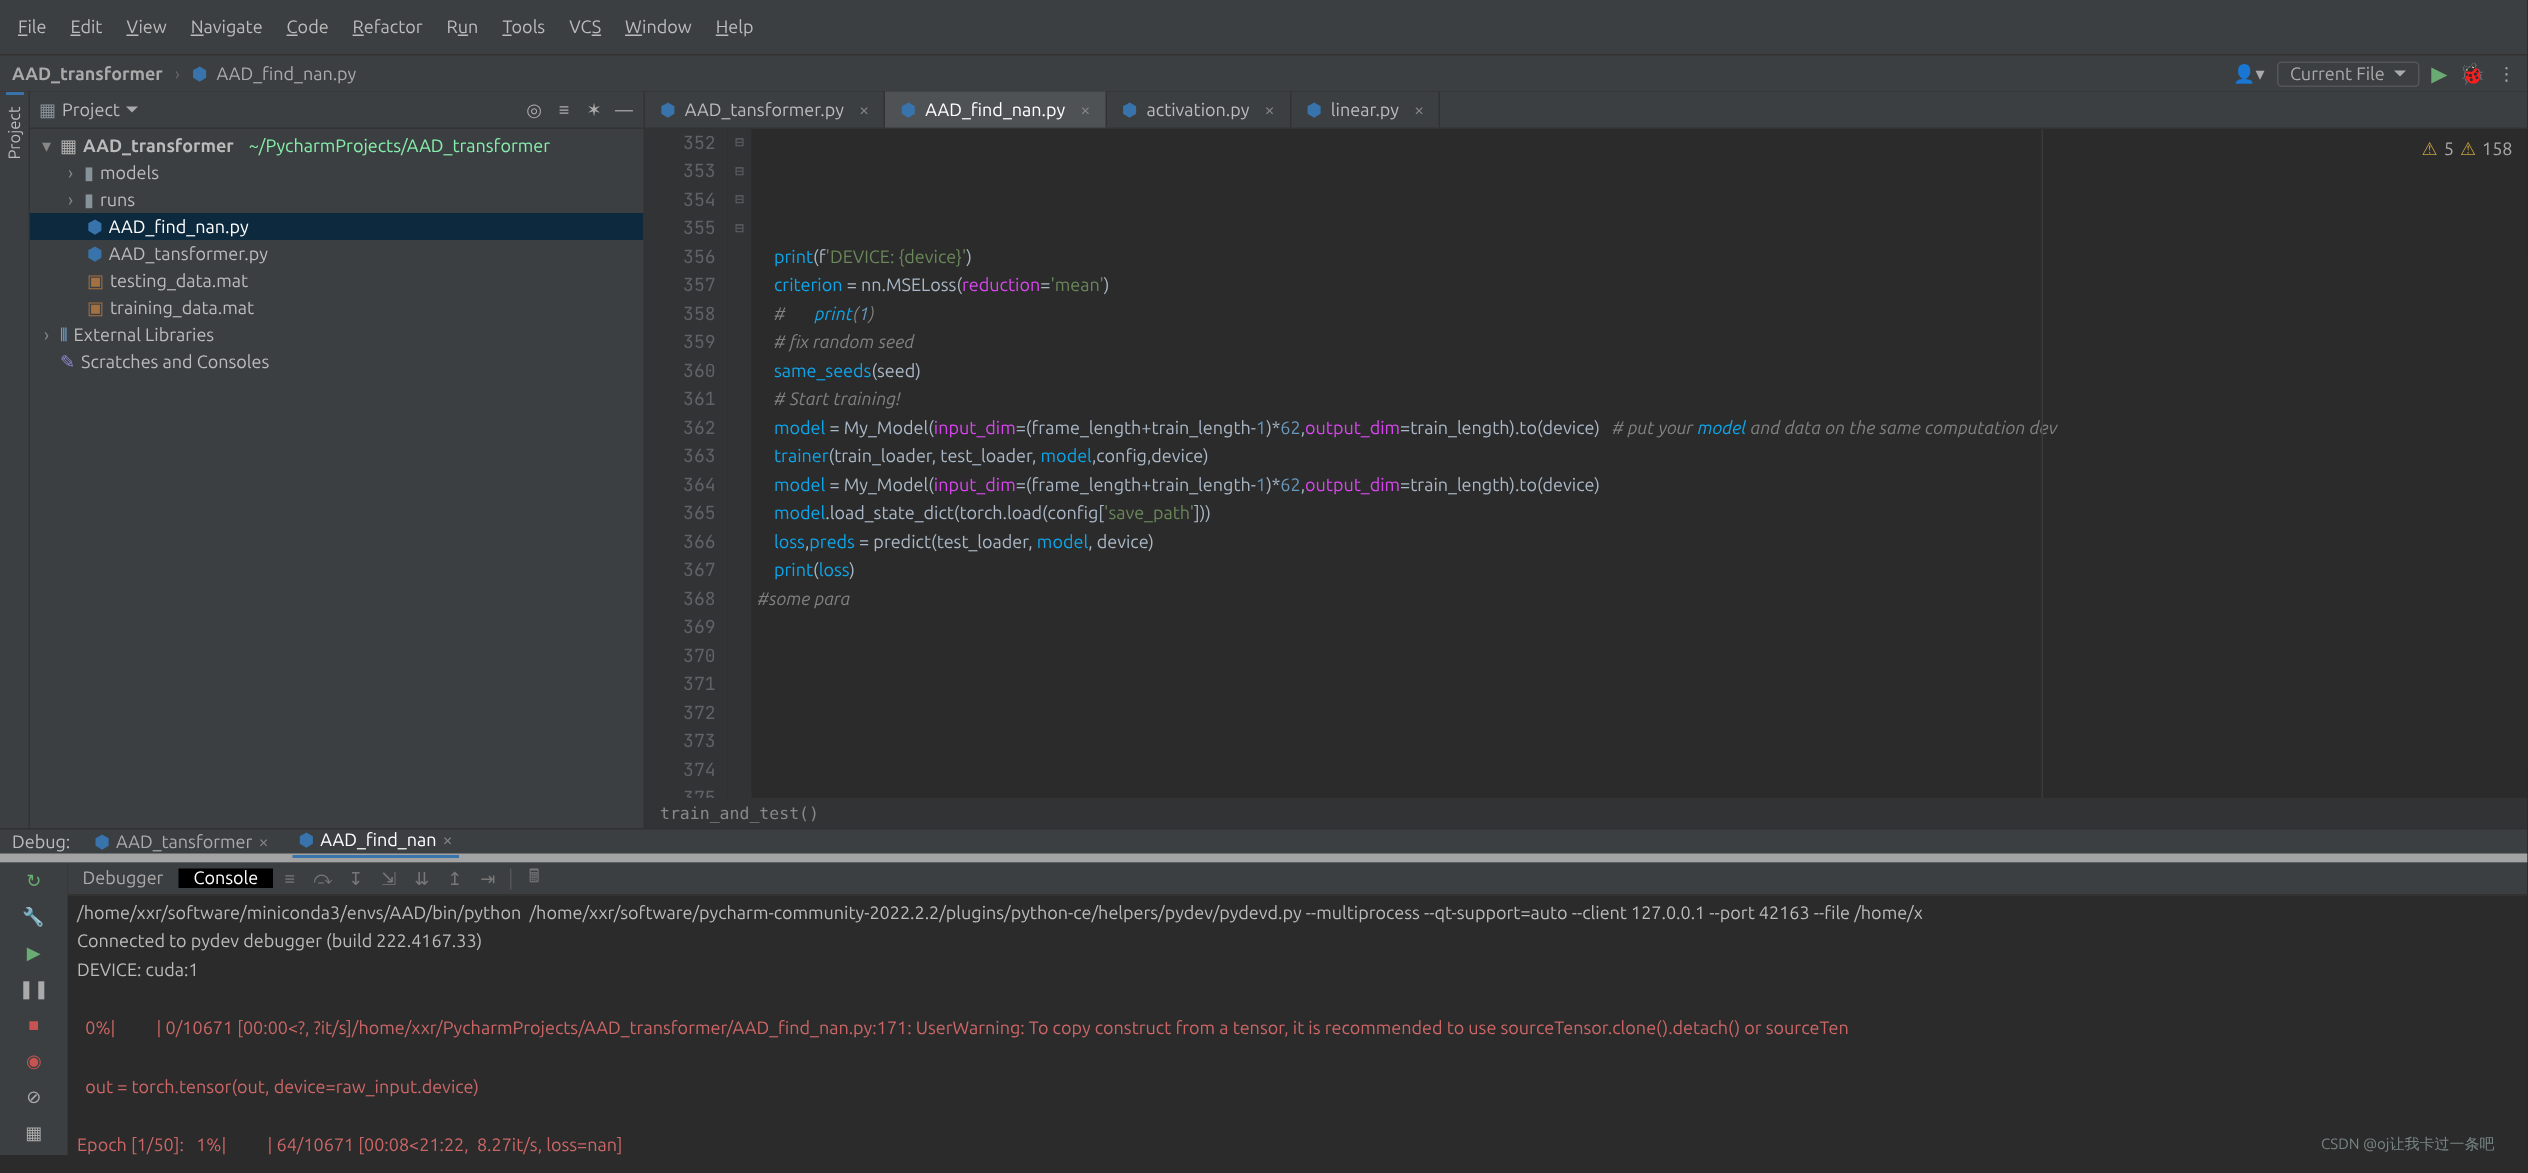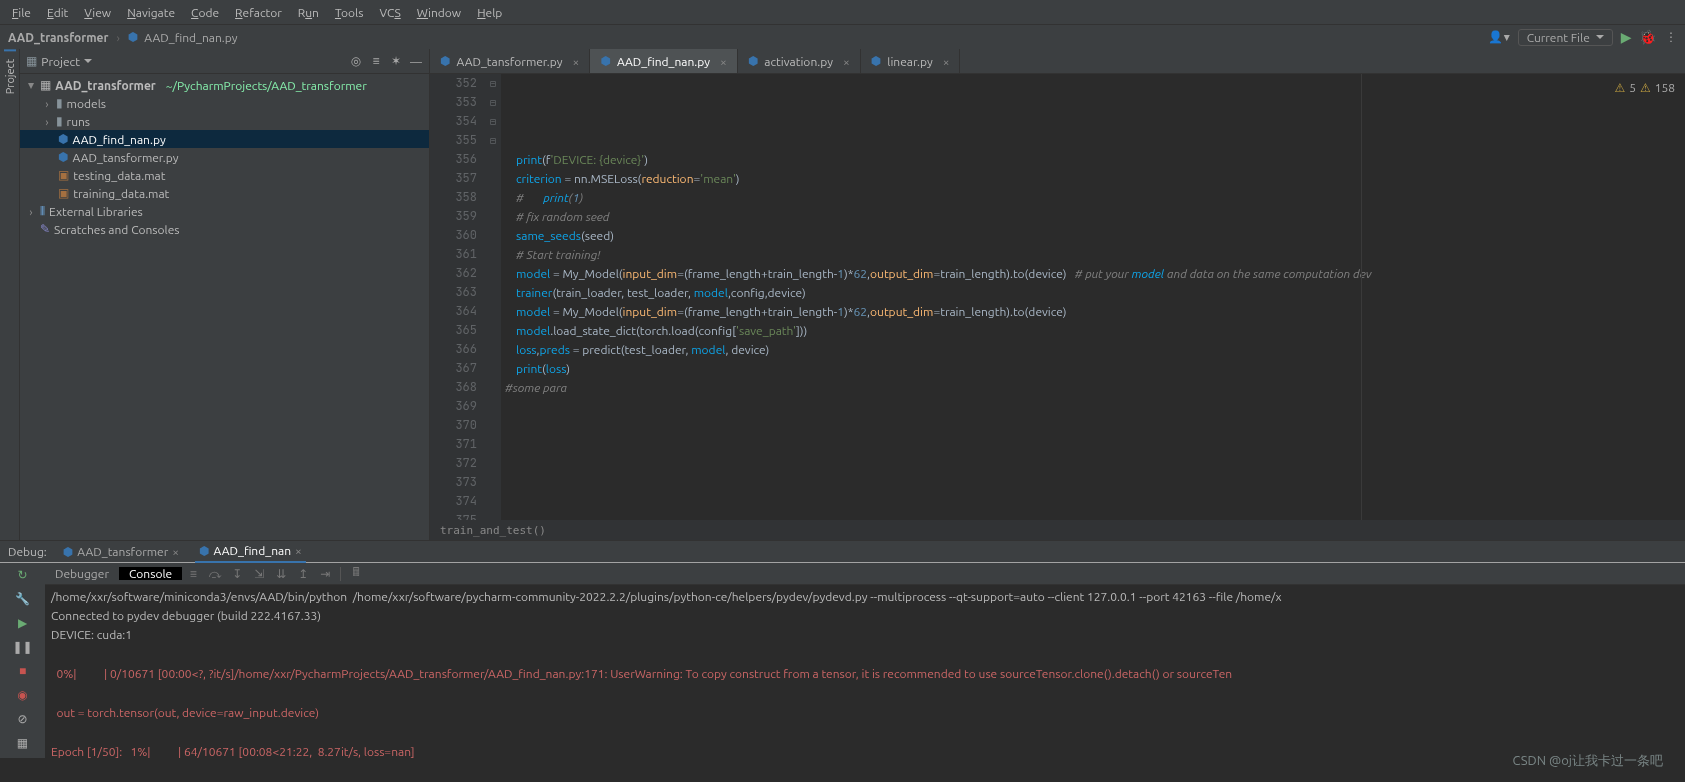--- a/index.html
+++ b/index.html
@@ -1,17 +1,17 @@
 <!DOCTYPE html>
 <html><head>
 <meta charset="utf-8">
 <style>
   * { margin: 0; padding: 0; box-sizing: border-box; font-family: -apple-system, "Segoe UI", Ubuntu, sans-serif; font-size: 12px; }
   body { background: #2b2b2b; color: #a9b7c6; user-select: none; overflow: hidden; width: 1685px; height: 782px; }
-  .menubar { background: #3c3f41; height: 25px; display: flex; align-items: center; padding: 0 4px; border-bottom: 1px solid #323232; }
+  .menubar { background: #3c3f41; height: 37px; display: flex; align-items: center; padding: 0 4px; border-bottom: 1px solid #323232; }
   .menubar .item { padding: 2px 8px; color: #bbb; cursor: pointer; }
   .menubar .item span.ul { text-decoration: underline; }
   .crumb-bar { background: #3c3f41; height: 24px; display: flex; align-items: center; padding: 0 8px; gap: 6px; color: #aaa; justify-content: space-between; }
   .crumb-left { display: flex; align-items: center; gap: 6px; }
   .crumb-right { display: flex; align-items: center; gap: 8px; }
   .crumb-bar .sep::after { content: "›"; color: #666; margin: 0 2px; }
   .crumb-bar .btn { border: 1px solid #555; padding: 1px 8px; border-radius: 3px; display: flex; align-items: center; gap: 6px; background:#3c3f41; }
   .tri-down { width:0;height:0;border-left:4px solid transparent;border-right:4px solid transparent;border-top:4px solid #aaa;display:inline-block; }
   .run-ic, .bug-ic, .stop-ic { font-size:14px; }
   .run-ic { color:#6aab73; }
@@ -40,47 +40,47 @@
 
   .editor-pane { flex: 1; display: flex; flex-direction: column; background: #2b2b2b; }
   .tabbar { height: 25px; background: #3c3f41; display: flex; align-items: stretch; border-bottom: 1px solid #323232; }
   .tab { display: flex; align-items: center; gap: 6px; padding: 0 10px; color: #bbb; border-right: 1px solid #323232; position: relative; }
   .tab.active { background: #4e5254; color: #fff; }
   .tab .close { color: #888; margin-left: 4px; }
   .editor-body { flex: 1; display: flex; overflow: hidden; position: relative; }
   .gutter { background: #313335; color: #606366; font-family: "JetBrains Mono", Consolas, monospace; font-size: 12px; text-align: right; padding: 0 8px 0 10px; line-height: 19px; width:55px;}
   .fold-col { width: 16px; background: #313335; color:#606366; font-family: monospace; font-size:10px; line-height:19px; text-align:center; }
   .code { flex: 1; font-family: "JetBrains Mono", Consolas, monospace; font-size: 12px; line-height: 19px; color: #a9b7c6; white-space: pre; overflow: hidden; padding-left: 4px; position:relative;}
-  .kw { color: #fdba74; }
+  .kw { color: #d946ef; }
   .str { color: #6a8759; }
   .num { color: #6897bb; }
   .cm  { color: #808080; font-style: italic; }
   .fn  { color: #0ea5e9; }
   .rt-margin { position:absolute; top:0; bottom:0; left:860px; width:1px; background:#3a3a3a; }
   .ed-status { position:absolute; top:4px; right:10px; color:#aaa; font-size:11px; display:flex; gap:4px; align-items:center;}
   .ed-status .warn{ color:#c7a441; }
   .breadcrumb-f { height: 20px; background: #313335; display: flex; align-items: center; padding: 0 10px; color: #888; font-family: Consolas, monospace; font-size: 11px; }
 
   .debug-pane { border-top: 1px solid #323232; background: #2b2b2b; height: 218px; display: flex; flex-direction: column; }
-  .dbg-top { background: #3c3f41; height: 22px; display: flex; align-items: center; padding: 0 8px; gap: 12px; border-bottom: 1px solid #a3a3a3; }
+  .dbg-top { background: #3c3f41; height: 22px; display: flex; align-items: center; padding: 0 8px; gap: 12px; border-bottom: 6px solid #a3a3a3; }
   .dbg-top .lbl { color: #bbb; }
   .dbg-top .t { color: #aaa; display: flex; align-items: center; gap: 4px; padding:3px 4px;}
   .dbg-top .t.active { border-bottom: 2px solid #3873ac; color: #fff; }
   .dbg-sub { background: #3c3f41; height: 22px; display: flex; align-items: center; border-bottom: 1px solid #323232; }
   .dbg-left { width: 45px; background:#3c3f41; display:flex; flex-direction:column; align-items:center; padding-top:4px; gap:8px; }
   .dbg-left .b { width:16px;height:16px; display:flex;align-items:center;justify-content:center; color:#aaa; cursor:pointer;}
   .dbg-left .green { color:#6aab73; }
   .dbg-left .red { color:#c75450; }
   .dbg-body { display:flex; flex:1; overflow:hidden;}
   .dbg-sub .seg { padding: 0 10px; color: #aaa; cursor: pointer; text-align: center; }
   .dbg-sub .seg.active { background: #000000; color: #fff; }
   .dbg-sub .ic { width:18px; height:18px; display:inline-flex;align-items:center;justify-content:center;color:#777;margin:0 2px;}
   .console { flex: 1; overflow: auto; font-family: "JetBrains Mono", Consolas, monospace; font-size: 12px; line-height: 19px; color: #bbb; padding: 2px 6px; white-space: pre; }
   .console .cred { color: #cc6666; margin-top: 20px; }
-  .watermark { position: fixed; bottom: 12px; right: 22px; color: #9aa; font-size: 13px; opacity: .7; }
+  .watermark { position: fixed; bottom: 12px; right: 22px; color: #9aa; font-size: 10px; opacity: .7; }
 </style>
 </head>
 <body>
 
 <div class="menubar">
   <span class="item"><span class="ul">F</span>ile</span>
   <span class="item"><span class="ul">E</span>dit</span>
   <span class="item"><span class="ul">V</span>iew</span>
   <span class="item"><span class="ul">N</span>avigate</span>
   <span class="item"><span class="ul">C</span>ode</span>

